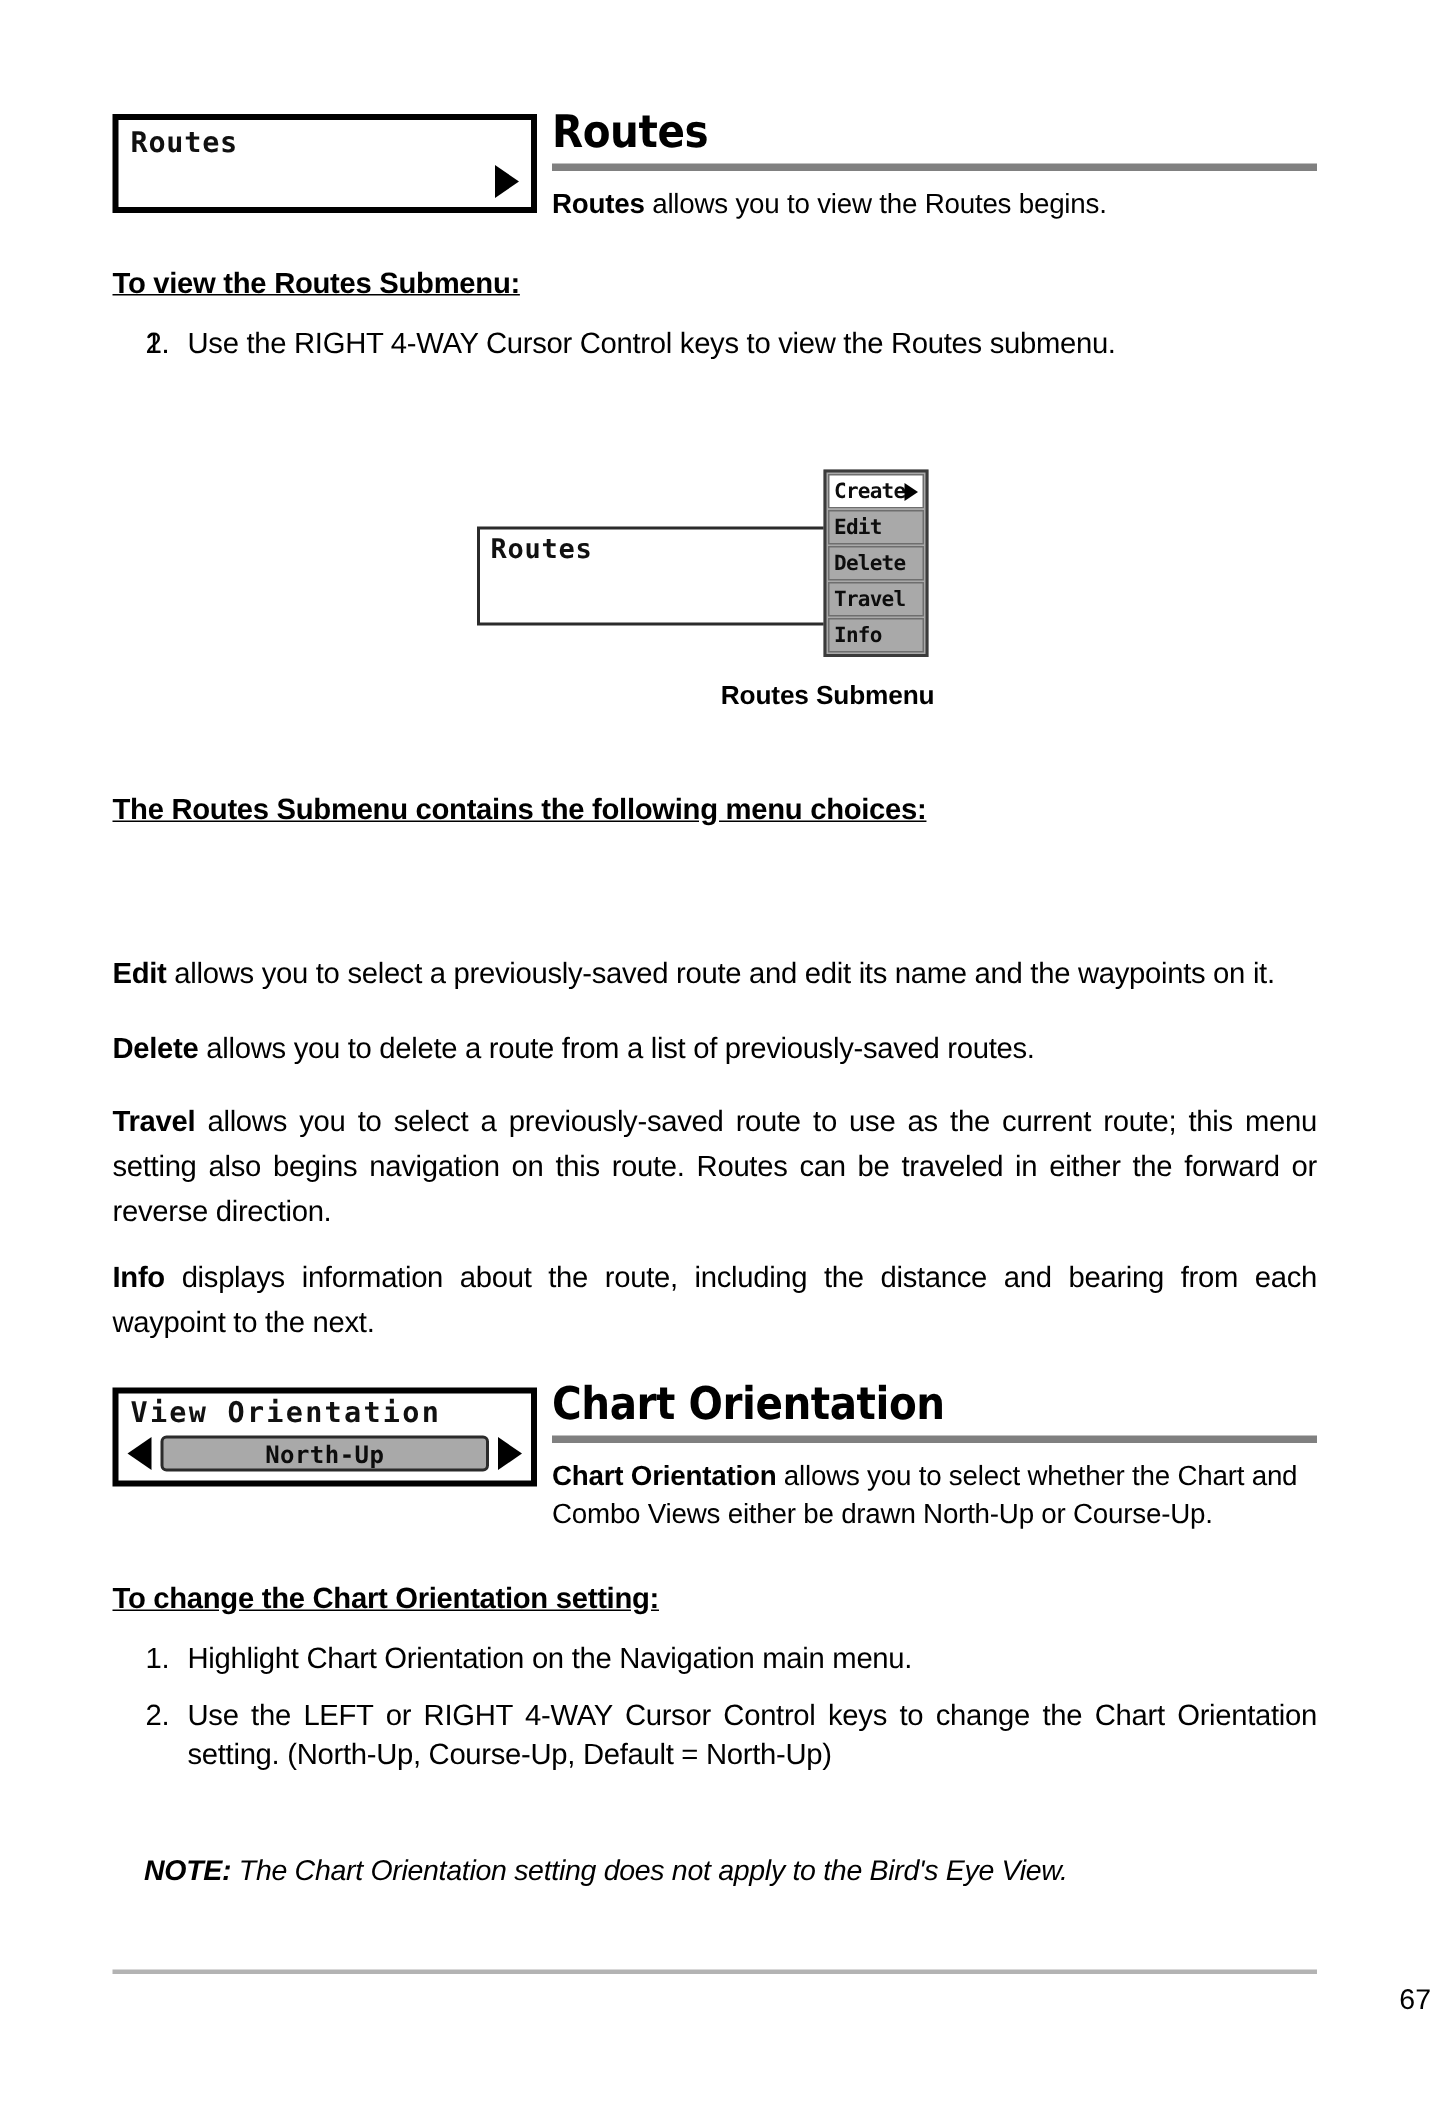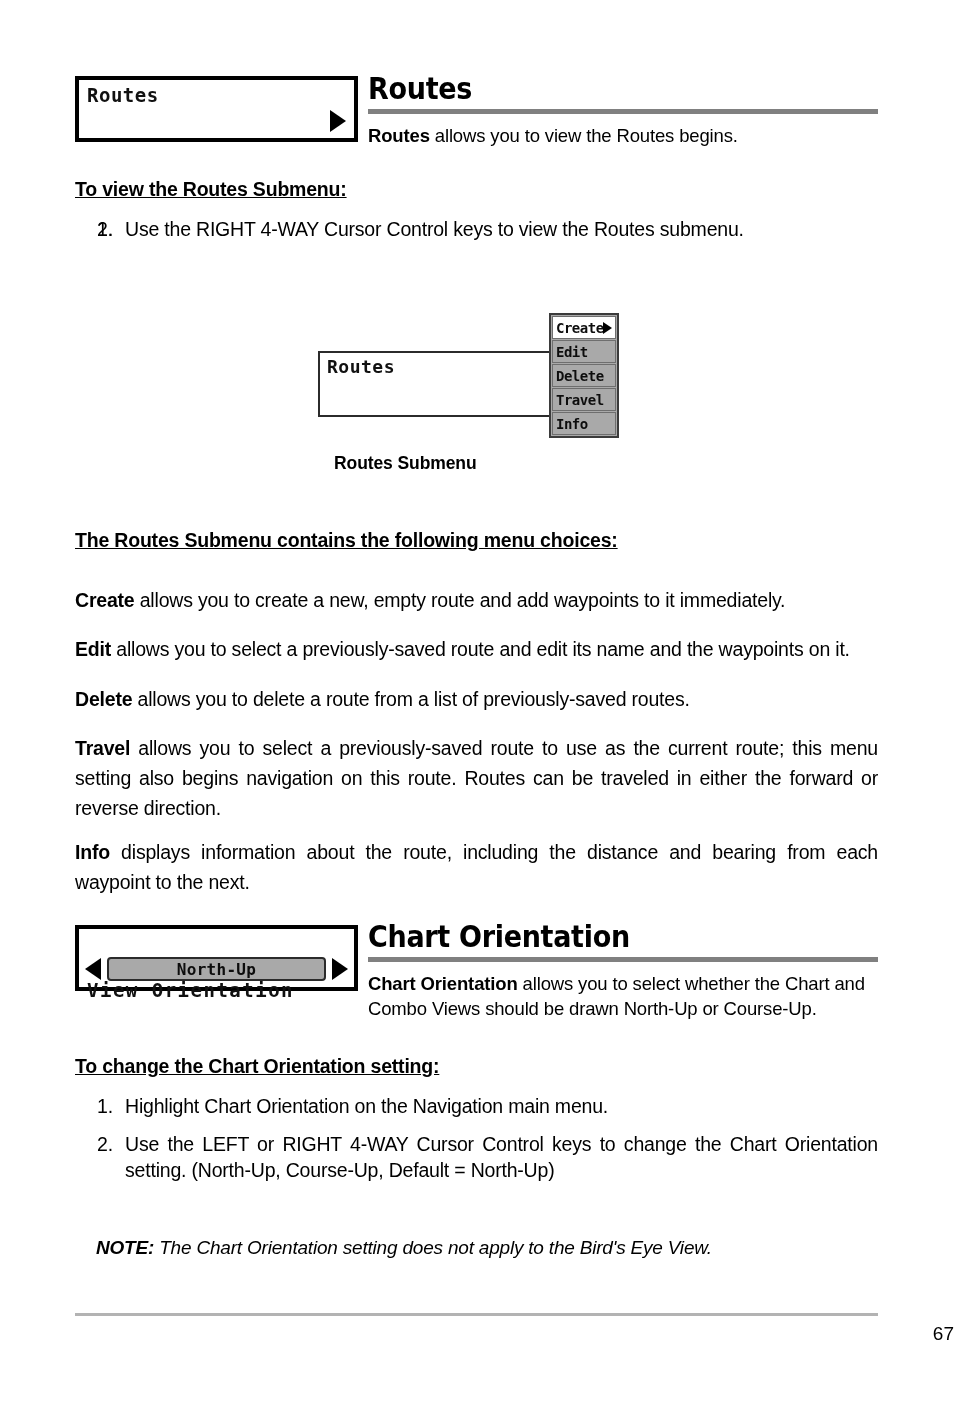--- a/index.html
+++ b/index.html
@@ -193,43 +193,42 @@
     right: 3px;
     top: 50%;
     margin-top: -6px;
     width: 0; height: 0;
     border-top: 6px solid transparent;
     border-bottom: 6px solid transparent;
     border-left: 9px solid #000000;
   }
   .fig-caption {
     position: absolute;
-    left: 16px;
+    left: 0;
     top: 140px;
     width: 305px;
-    text-align: left;
+    text-align: right;
     font-weight: bold;
     font-size: 17.5px;
     letter-spacing: -0.1px;
   }
 
   
   #view-orientation-widget {
     left: 75px;
     top: 925px;
     width: 283px;
     height: 66px;
   }
   #view-orientation-widget .lcd-label.title {
     position: absolute;
     left: 8px;
     top: 2px;
     font-size: 19px;
     letter-spacing: 1.5px;
-    margin-top: 48px;
   }
   #vo-row {
     position: absolute;
     left: 6px;
     right: 6px;
     bottom: 5px;
     height: 26px;
     display: flex;
     align-items: center;
     justify-content: center;
@@ -340,21 +339,20 @@
       </div>
     </div>
 
     <div class="fig-caption">Routes Submenu</div>
   </div>
 
   <div class="txt" style="left:75px; top:527px; width:803px;">
     <div class="underline-head">The Routes Submenu contains the following menu choices:</div>
   </div>
 
-  <p class="para" style="left:75px; top:565px; width:803px;"><b>Create</b><span> allows you to create a new, empty route and add waypoints to it immediately.</span></p>
 
   <p class="para" style="left:75px; top:614px; width:803px;"><b>Edit</b><span> allows you to select a previously-saved route and edit its name and the waypoints on it.</span></p>
 
   <p class="para" style="left:75px; top:664px; width:803px;"><b>Delete</b><span> allows you to delete a route from a list of previously-saved routes.</span></p>
 
   <p class="para" style="left:75px; top:713px; width:803px;"><b>Travel</b><span> allows you to select a previously-saved route to use as the current route; this menu setting also begins navigation on this route. Routes can be traveled in either the forward or reverse direction.</span></p>
 
   <p class="para" style="left:75px; top:817px; width:803px;"><b>Info</b><span> displays information about the route, including the distance and bearing from each waypoint to the next.</span></p>
 
   <div class="lcd-box" id="view-orientation-widget">
@@ -362,21 +360,21 @@
     <div id="vo-row">
       <span class="tri-left"></span>
       <span id="vo-value">North-Up</span>
       <span class="tri-right"></span>
     </div>
   </div>
 
   <div class="section" style="left:368px; top:920px; width:510px;">
     <h1 class="section-head">Chart Orientation</h1>
     <div class="rule"></div>
-    <p class="section-body" style="padding-left:0;"><b>Chart Orientation</b><span> allows you to select whether the Chart and Combo Views should be drawn North-Up or Course-Up.</span></p>
+    <p class="section-body" style="padding-left:0;"><b>Chart Orientation</b><span> allows you to select whether the Chart and Combo Views either be drawn North-Up or Course-Up.</span></p>
   </div>
 
   <div class="txt" style="left:75px; top:1053px; width:803px;">
     <div class="underline-head">To change the Chart Orientation setting:</div>
     <ol class="steps" style="margin-top:14px;">
       <li>
         <span class="num">1.</span>
         <span>Highlight Chart Orientation on the Navigation main menu.</span>
       </li>
       <li class="justify">

